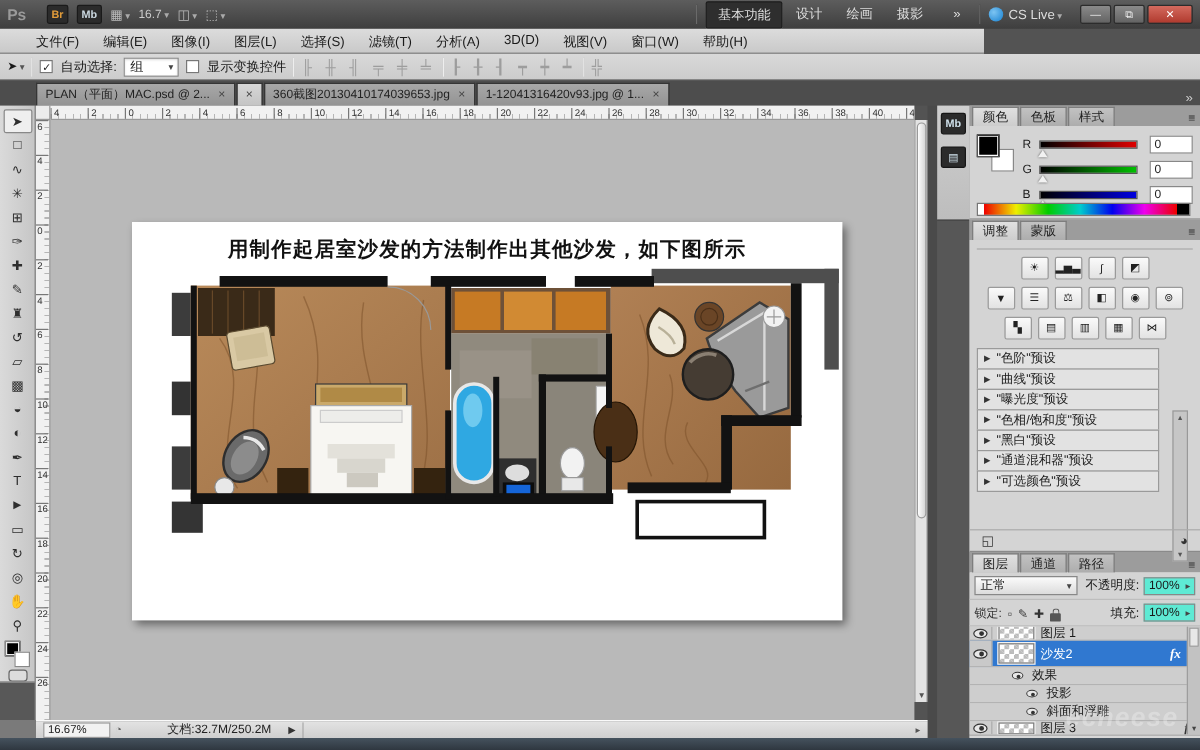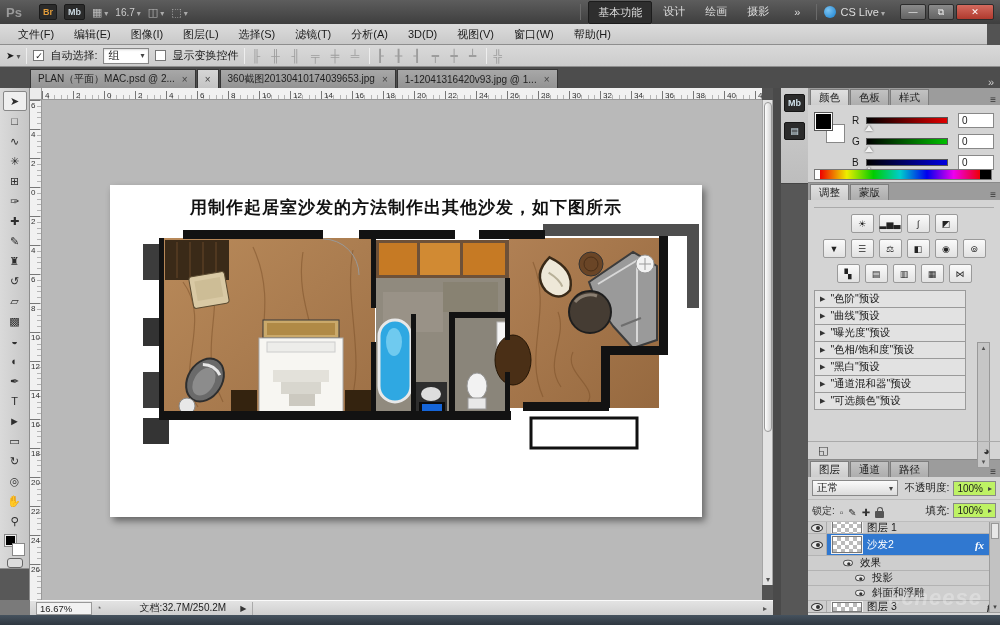--- a/index.html
+++ b/index.html
@@ -17,21 +17,21 @@
   .tbzoom{font-size:10px;color:#ccc}
   .tbsep{width:1px;height:16px;background:#2e2e2e;border-right:1px solid #6a6a6a}
   .wsbtn{padding:3px 9px;font-size:11px;color:#ddd;border-radius:2px}
   .wsbtn.active{background:#2e2e2e;border:1px solid #1c1c1c;box-shadow:0 1px 0 rgba(255,255,255,.15)}
   .csring{display:inline-block;width:12px;height:12px;border-radius:50%;background:radial-gradient(circle at 35% 35%,#7cc4f2,#1680d0);margin-right:4px;vertical-align:-2px}
   .winbtns{display:flex;gap:2px;margin-left:8px}
   .winbtn{width:26px;height:16px;background:linear-gradient(#8a8a8a,#636363);border:1px solid #2c2c2c;border-radius:2px;color:#eee;font-size:9px;display:flex;align-items:center;justify-content:center}
   .winbtn.close{width:38px;background:linear-gradient(#d46a5e,#b03a2e);color:#fff;font-weight:bold}
 
   
-  .menubar{left:0;top:24px;width:987px;height:21px;background:linear-gradient(#dcdcdc,#c9c9c9);border-bottom:1px solid #8e8e8e;display:flex;align-items:center;padding-left:8px}
+  .menubar{left:0;top:24px;width:820px;height:21px;background:linear-gradient(#dcdcdc,#c9c9c9);border-bottom:1px solid #8e8e8e;display:flex;align-items:center;padding-left:20px}
   .menuitem{padding:3px 10px;font-size:11px}
 
   
   .optionsbar{left:0;top:45px;width:1000px;height:22px;background:linear-gradient(#d9d9d9,#cccccc);border-bottom:1px solid #8e8e8e;display:flex;align-items:center;gap:6px;padding:0 6px;font-size:11px}
   .checkbox{display:inline-block;width:11px;height:11px;background:#fff;border:1px solid #777;font-size:9px;line-height:10px;text-align:center;color:#222}
   .dropdown{background:#fff;border:1px solid #888;box-shadow:inset 0 1px 2px rgba(0,0,0,.15);height:16px;padding:1px 4px;display:inline-flex;align-items:center;gap:10px;min-width:46px;justify-content:space-between}
   .grayicons{color:#9d9d9d;font-size:12px;letter-spacing:4px}
   .osep{width:1px;height:16px;background:#a8a8a8;border-right:1px solid #eee}
 
   
@@ -99,21 +99,21 @@
   .presets{margin-top:8px;width:152px}
   .preset{height:18px;border:1px solid #9a9a9a;margin-top:-1px;background:#e2e2e2;display:flex;align-items:center;gap:5px;padding:0 5px;font-size:10.5px}
   .preset .tri{font-size:7px;color:#333}
   .ascroll{position:absolute;right:10px;top:142px;width:13px;height:126px;background:#c6c6c6;border:1px solid #999}
   .ascroll .a{position:absolute;width:100%;text-align:center;font-size:7px;color:#555}
   .adjfoot{position:absolute;left:0;bottom:0;width:100%;height:18px;border-top:1px solid #aaa;display:flex;justify-content:space-between;align-items:center;padding:0 10px;font-size:11px;color:#333}
 
   
   .layrow{display:flex;align-items:center;gap:4px;padding:3px 4px;font-size:10.5px;background:#d4d4d4;border-bottom:1px solid #bdbdbd}
   .select{background:linear-gradient(#fbfbfb,#dcdcdc);border:1px solid #888;height:16px;padding:0 4px;display:inline-flex;align-items:center;justify-content:space-between;width:86px;font-size:10.5px}
-  .valbox{background:#bef264;border:1px solid #888;height:15px;padding:0 3px;display:inline-flex;align-items:center;gap:3px;font-size:10px}
+  .valbox{background:#5eead4;border:1px solid #888;height:15px;padding:0 3px;display:inline-flex;align-items:center;gap:3px;font-size:10px}
   .locks{display:flex;align-items:flex-end;gap:5px;font-size:10px;color:#333}
   .lockglyph{width:9px;height:7px;background:#555;border-radius:1px;position:relative;margin-top:4px}
   .lockglyph::before{content:'';position:absolute;left:1.5px;top:-4px;width:4px;height:4px;border:1.5px solid #555;border-bottom:none;border-radius:3px 3px 0 0}
   .llist{position:relative;background:#c9c9c9;height:90px;overflow:hidden}
   .lrow{display:flex;align-items:center;border-bottom:1px solid #b3b3b3;background:#cecece;height:22px}
   .lrow.small{height:15px;padding-left:34px;gap:6px;font-size:10.5px}
   .lrow.small.deep{padding-left:46px}
   .lrow.partial{height:12px;overflow:hidden}
   .eyebox{width:19px;align-self:stretch;border-right:1px solid #ababab;display:flex;align-items:center;justify-content:center;flex:none}
   .eye{display:inline-block;width:12px;height:8px;border:1px solid #333;border-radius:50%;position:relative;background:#e8e8e8}

